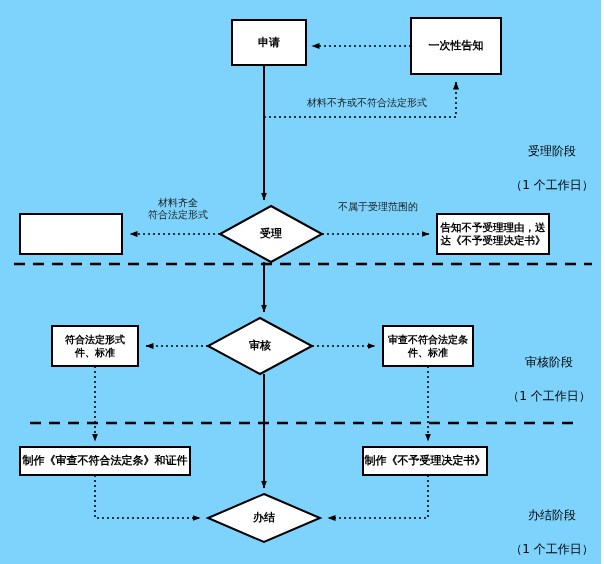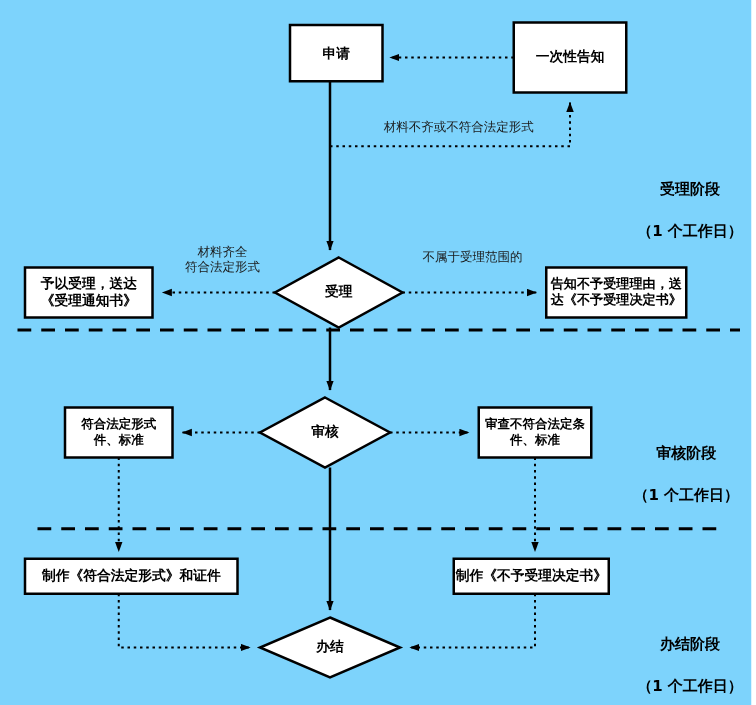--- a/index.html
+++ b/index.html
@@ -45,21 +45,21 @@
     font-weight: normal;
     text-align: center;
     white-space: pre-line;
     pointer-events: none;
   }
   .stage-label {
     position: absolute;
     color: #000000;
     font-size: 12px;
     line-height: 17px;
-    font-weight: bold;
+    font-weight: normal;
     text-align: center;
     white-space: pre-line;
     pointer-events: none;
   }
 </style>
 </head>
 <body>
 
 <div id="canvas">
 
@@ -131,35 +131,33 @@
       <line x1="30" y1="423" x2="580" y2="423" stroke-dasharray="11 8"></line>
     </g>
   </svg>
 
   <div class="node-label" style="left:232px; top:20px; width:74px; height:45px;">申请</div>
 
   <div class="node-label" style="left:220px; top:206px; width:102px; height:56px;">受理</div>
 
   <div class="node-label" style="left:411px; top:18px; width:90px; height:56px;">一次性告知</div>
 
-  <div class="node-label" style="left:20px; top:214px; width:102px; height:40px;">予以受理，送达
-《受理通知书》</div>
 
   <div class="node-label" style="left:437px; top:214px; width:112px; height:40px; font-size:10.5px; line-height:13px;">告知不予受理理由，送
 达《不予受理决定书》</div>
 
   <div class="node-label" style="left:208px; top:318px; width:104px; height:56px;">审核</div>
 
   <div class="node-label" style="left:52px; top:326px; width:86px; height:40px; font-size:10px; line-height:13px;">符合法定形式
 件、标准</div>
 
   <div class="node-label" style="left:383px; top:326px; width:90px; height:40px; font-size:10px; line-height:13px;">审查不符合法定条
 件、标准</div>
 
-  <div class="node-label" style="left:20px; top:447px; width:170px; height:28px;">制作《符合法定形式》和证件</div>
+  <div class="node-label" style="left:20px; top:447px; width:170px; height:28px;">制作《审查不符合法定条》和证件</div>
 
   <div class="node-label" style="left:363px; top:447px; width:124px; height:28px;">制作《不予受理决定书》</div>
 
   <div class="node-label" style="left:208px; top:494px; width:112px; height:48px;">办结</div>
 
   <div class="edge-label" style="left:292px; top:97px; width:150px;">材料不齐或不符合法定形式</div>
 
   <div class="edge-label" style="left:140px; top:197px; width:76px;">材料齐全
 符合法定形式</div>
 

